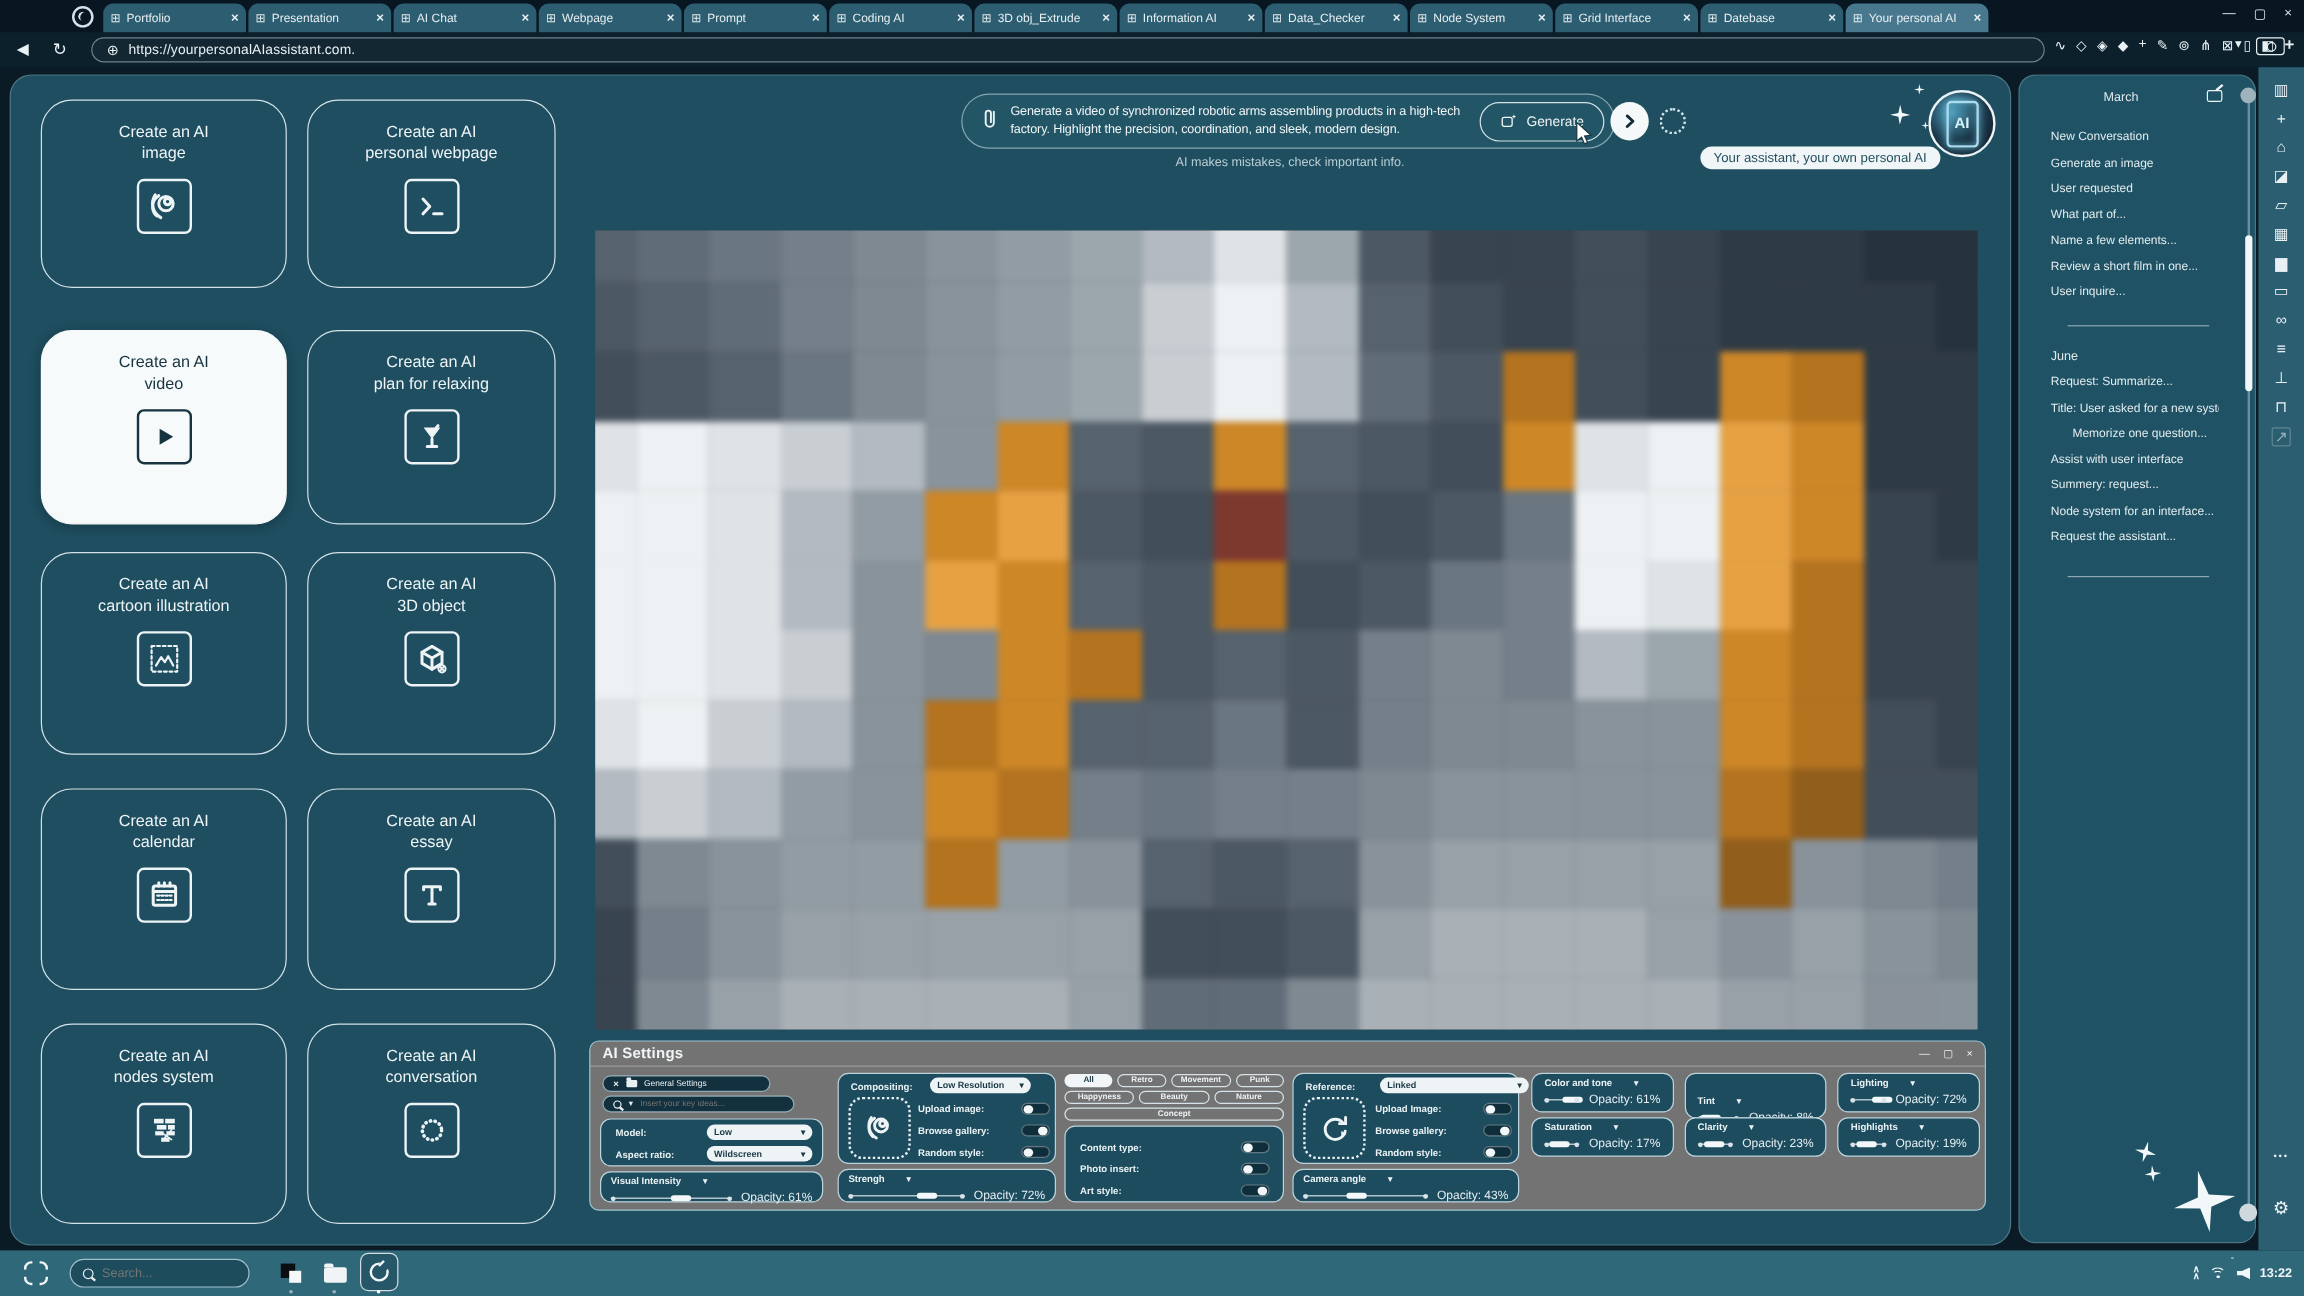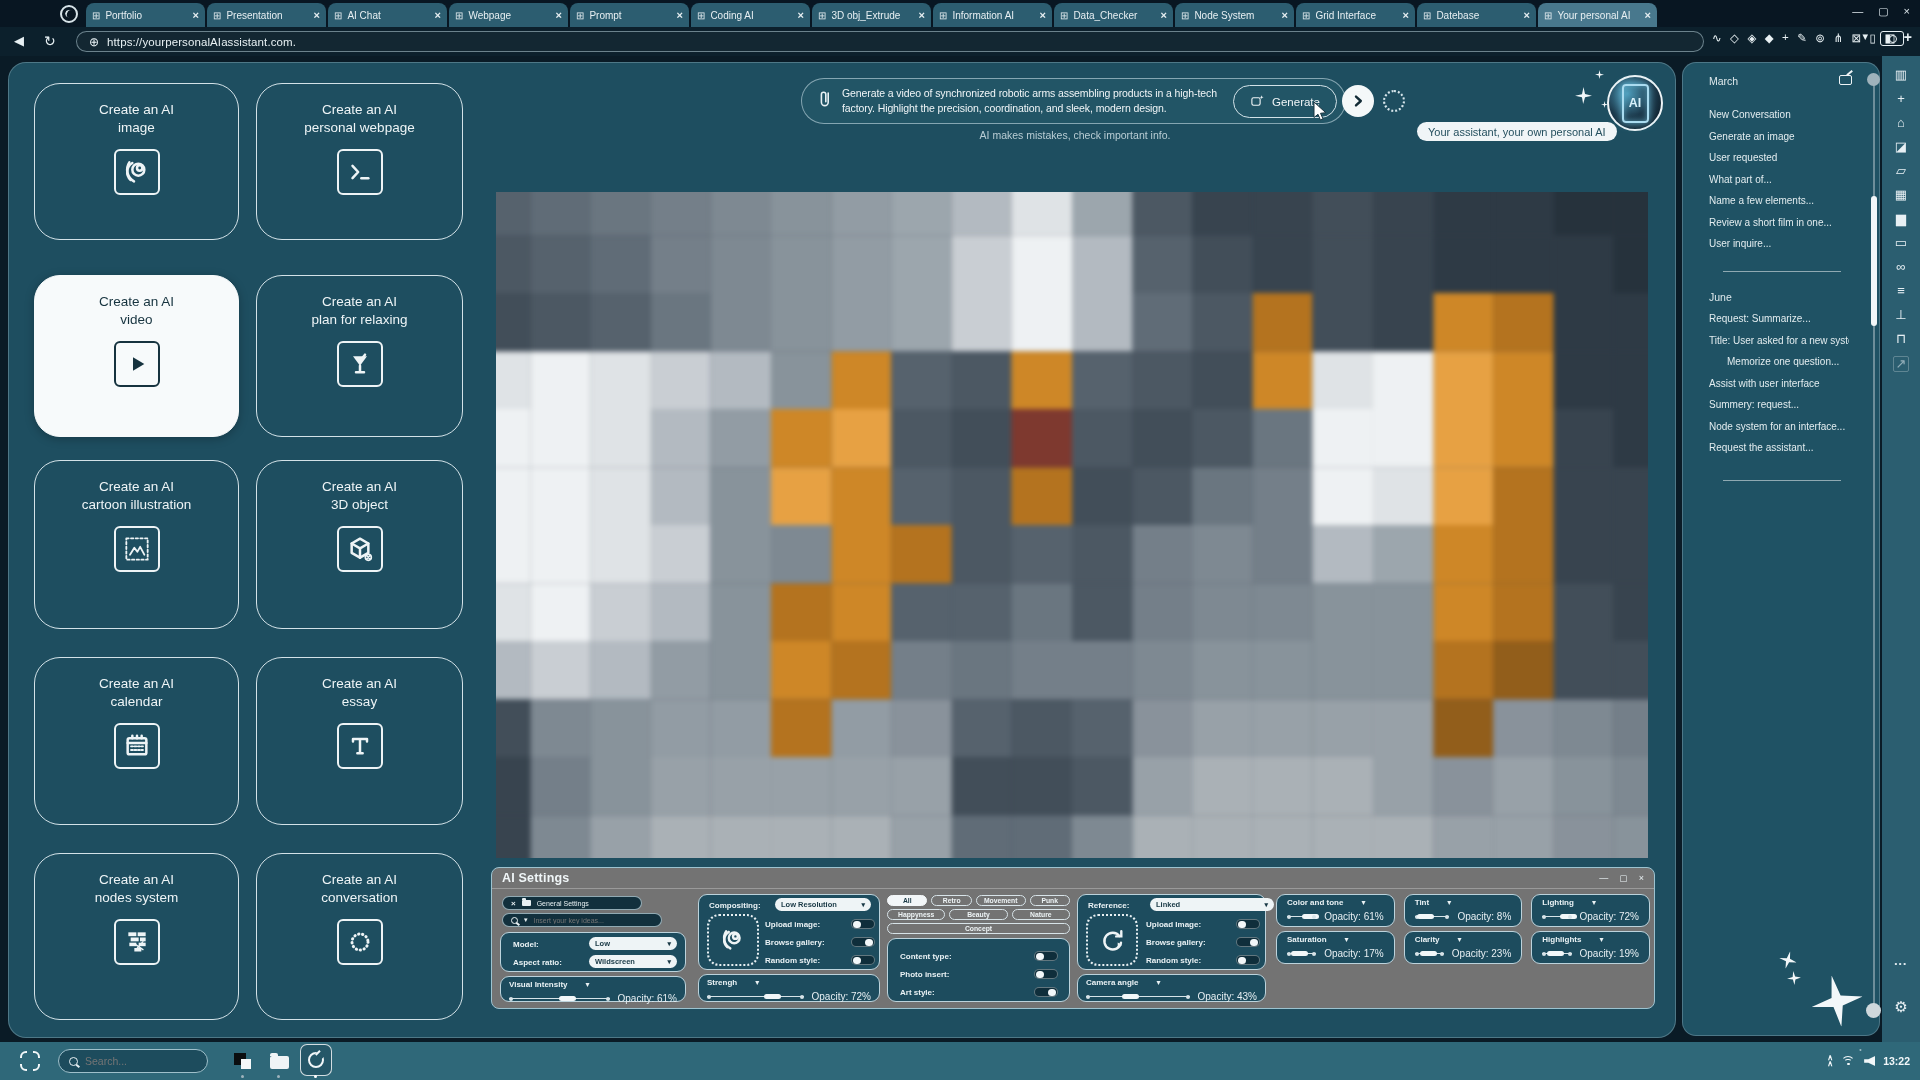--- a/index.html
+++ b/index.html
@@ -731,21 +731,21 @@
                 <span class="dr"></span>
               </div>
   <span class="op-label">Opacity: 61%</span>
             </div>
           </div>
       </div>
 
       <div class="sec" style="left:206px;width:182px">
         <div class="sbox" style="left:0;top:0;width:182px;height:76px">
           <span class="set-label" style="position:absolute;left:10px;top:6px">Compositing:</span>
-          <div class="dd" style="position:absolute;left:76px;top:3px;width:96px">
+          <div class="dd" style="position:absolute;left:76px;top:3px;width:84px">
             <span>Low Resolution</span>
             <span class="chev">▾</span>
           </div>
           <div class="thumb-dash" style="left:8px;top:19px;width:52px;height:52px">
             <svg viewBox="0 0 24 24">
                 <circle cx="13.6" cy="9.6" r="1.6"></circle>
                 <circle cx="12.8" cy="10.6" r="3.6"></circle>
                 <path d="M8.2 16.8a6.4 6.4 0 0 1 1-10.2"></path>
                 <path d="M10.2 17.6a8 8 0 0 1-2.8-11.4"></path>
               </svg>
@@ -888,21 +888,21 @@
               </div>
   <div class="slider-row">
                 <div class="track">
                   <span class="dl"></span>
                   <span class="thumb" style="left:50.019999999999996%"></span>
                   <span class="dr"></span>
                 </div>
   <span class="op-label">Opacity: 61%</span>
               </div>
             </div>
-            <div class="sbox" style="position: relative; padding: 3px 10px;">
+            <div class="sbox" style="position: relative; padding: 18px 10px;">
               <div class="slider-head">
                 <span class="set-label">Tint</span>
                 <span class="chev">▾</span>
               </div>
   <div class="slider-row">
                 <div class="track">
                   <span class="dl"></span>
                   <span class="thumb" style="left:6.56%"></span>
                   <span class="dr"></span>
                 </div>
@@ -970,21 +970,21 @@
     </div>
   </div>
 
   <div id="convo">
     <div id="new-chat"></div>
     <div id="convo-scroll-track"></div>
     <div id="convo-scroll-topdot"></div>
     <div id="convo-scroll-thumb"></div>
     <div id="convo-scroll-botdot"></div>
     <div id="convo-items">
-        <div class="convo-group-title" style="top: 12px;">March</div>
+        <div class="convo-group-title" style="top: 12px; margin-left: 44px;">March</div>
         <div class="convo-item" style="top: 46px;">New Conversation</div>
         <div class="convo-item" style="top: 67.5px;">Generate an image</div>
         <div class="convo-item" style="top: 89px;">User requested</div>
         <div class="convo-item" style="top: 110.5px;">What part of...</div>
         <div class="convo-item" style="top: 132px;">Name a few elements...</div>
         <div class="convo-item" style="top: 153.5px;">Review a short film in one...</div>
         <div class="convo-item" style="top: 175px;">User inquire...</div>
         <div class="convo-div" style="top: 208px;"></div>
         <div class="convo-group-title" style="top: 228px;">June</div>
         <div class="convo-item" style="top: 250px;">Request: Summarize...</div>

